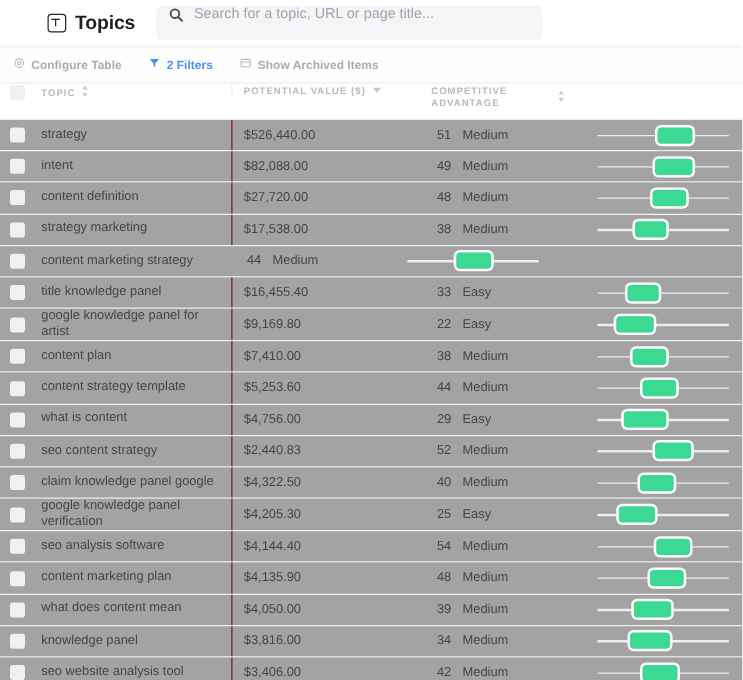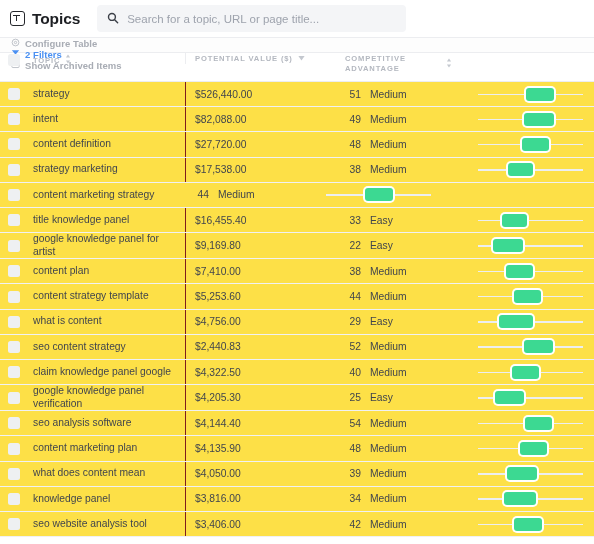--- a/index.html
+++ b/index.html
@@ -12,21 +12,21 @@
   }
 
   
   .header {
     height: 37px;
     display: flex;
     align-items: center;
     padding: 0 8px 0 10px;
     background: #fff;
   }
-  .brand { display: flex; align-items: center; gap: 7px; flex: none; }
+  .brand { display: flex; align-items: center; gap: 7px; flex: none; margin-left: 28px; }
   .brand-icon {
     width: 15px; height: 15px;
     border: 1.5px solid #24262b;
     border-radius: 3px;
     position: relative;
     flex: none;
   }
   .brand-icon::before {
     content: "";
     position: absolute; left: 2px; top: 2.5px;
@@ -42,44 +42,44 @@
     letter-spacing: -0.1px;
   }
   .search-wrap {
     margin-left: 17px;
     flex: 1;
     max-width: 309px;
     height: 27px;
     background: #f4f5f7;
     border-radius: 4px;
     display: flex;
-    align-items: center;
+    align-items: flex-start;
     padding: 0 10px;
     gap: 8px;
   }
   .search-icon { flex: none; display: block; }
   .search-input {
     border: 0; outline: 0; background: transparent;
     font-family: inherit;
     font-size: 11.5px;
     color: #3c4048;
     width: 100%;
   }
   .search-input::placeholder { color: #9ea3ad; }
 
   
   .toolbar {
-    height: 16px;
+    height: 30px;
     display: flex;
+    align-items: center;
     gap: 0px;
     padding-left: 11px;
     border-top: 1px solid #ecedf0;
     border-bottom: 1px solid #ecedf0;
     background: #fdfdfd;
-    flex-direction: column;
   }
   .tb-item {
     display: flex; align-items: center; gap: 5px;
     font-size: 9.5px; font-weight: 700;
     color: #a8acb4;
     letter-spacing: 0.05px;
     margin-right: 22px;
     cursor: pointer;
     user-select: none;
   }
@@ -122,21 +122,21 @@
     flex: none;
     cursor: pointer;
   }
 
   .tbody { }
   .row {
     display: flex;
     align-items: stretch;
     min-height: 25.2px;
     border-bottom: 1px solid #f0f1f3;
-    background: #fde047;
+    background: #a3a3a3;
   }
   .row .cell { display: flex; align-items: center; }
   .c-check { width: 33px; flex: none; padding-left: 8px; }
   .c-topic {
     width: 152px; flex: none;
     font-size: 10.3px; color: #41454d;
     line-height: 1.22;
     padding-right: 6px;
   }
   .c-value {

